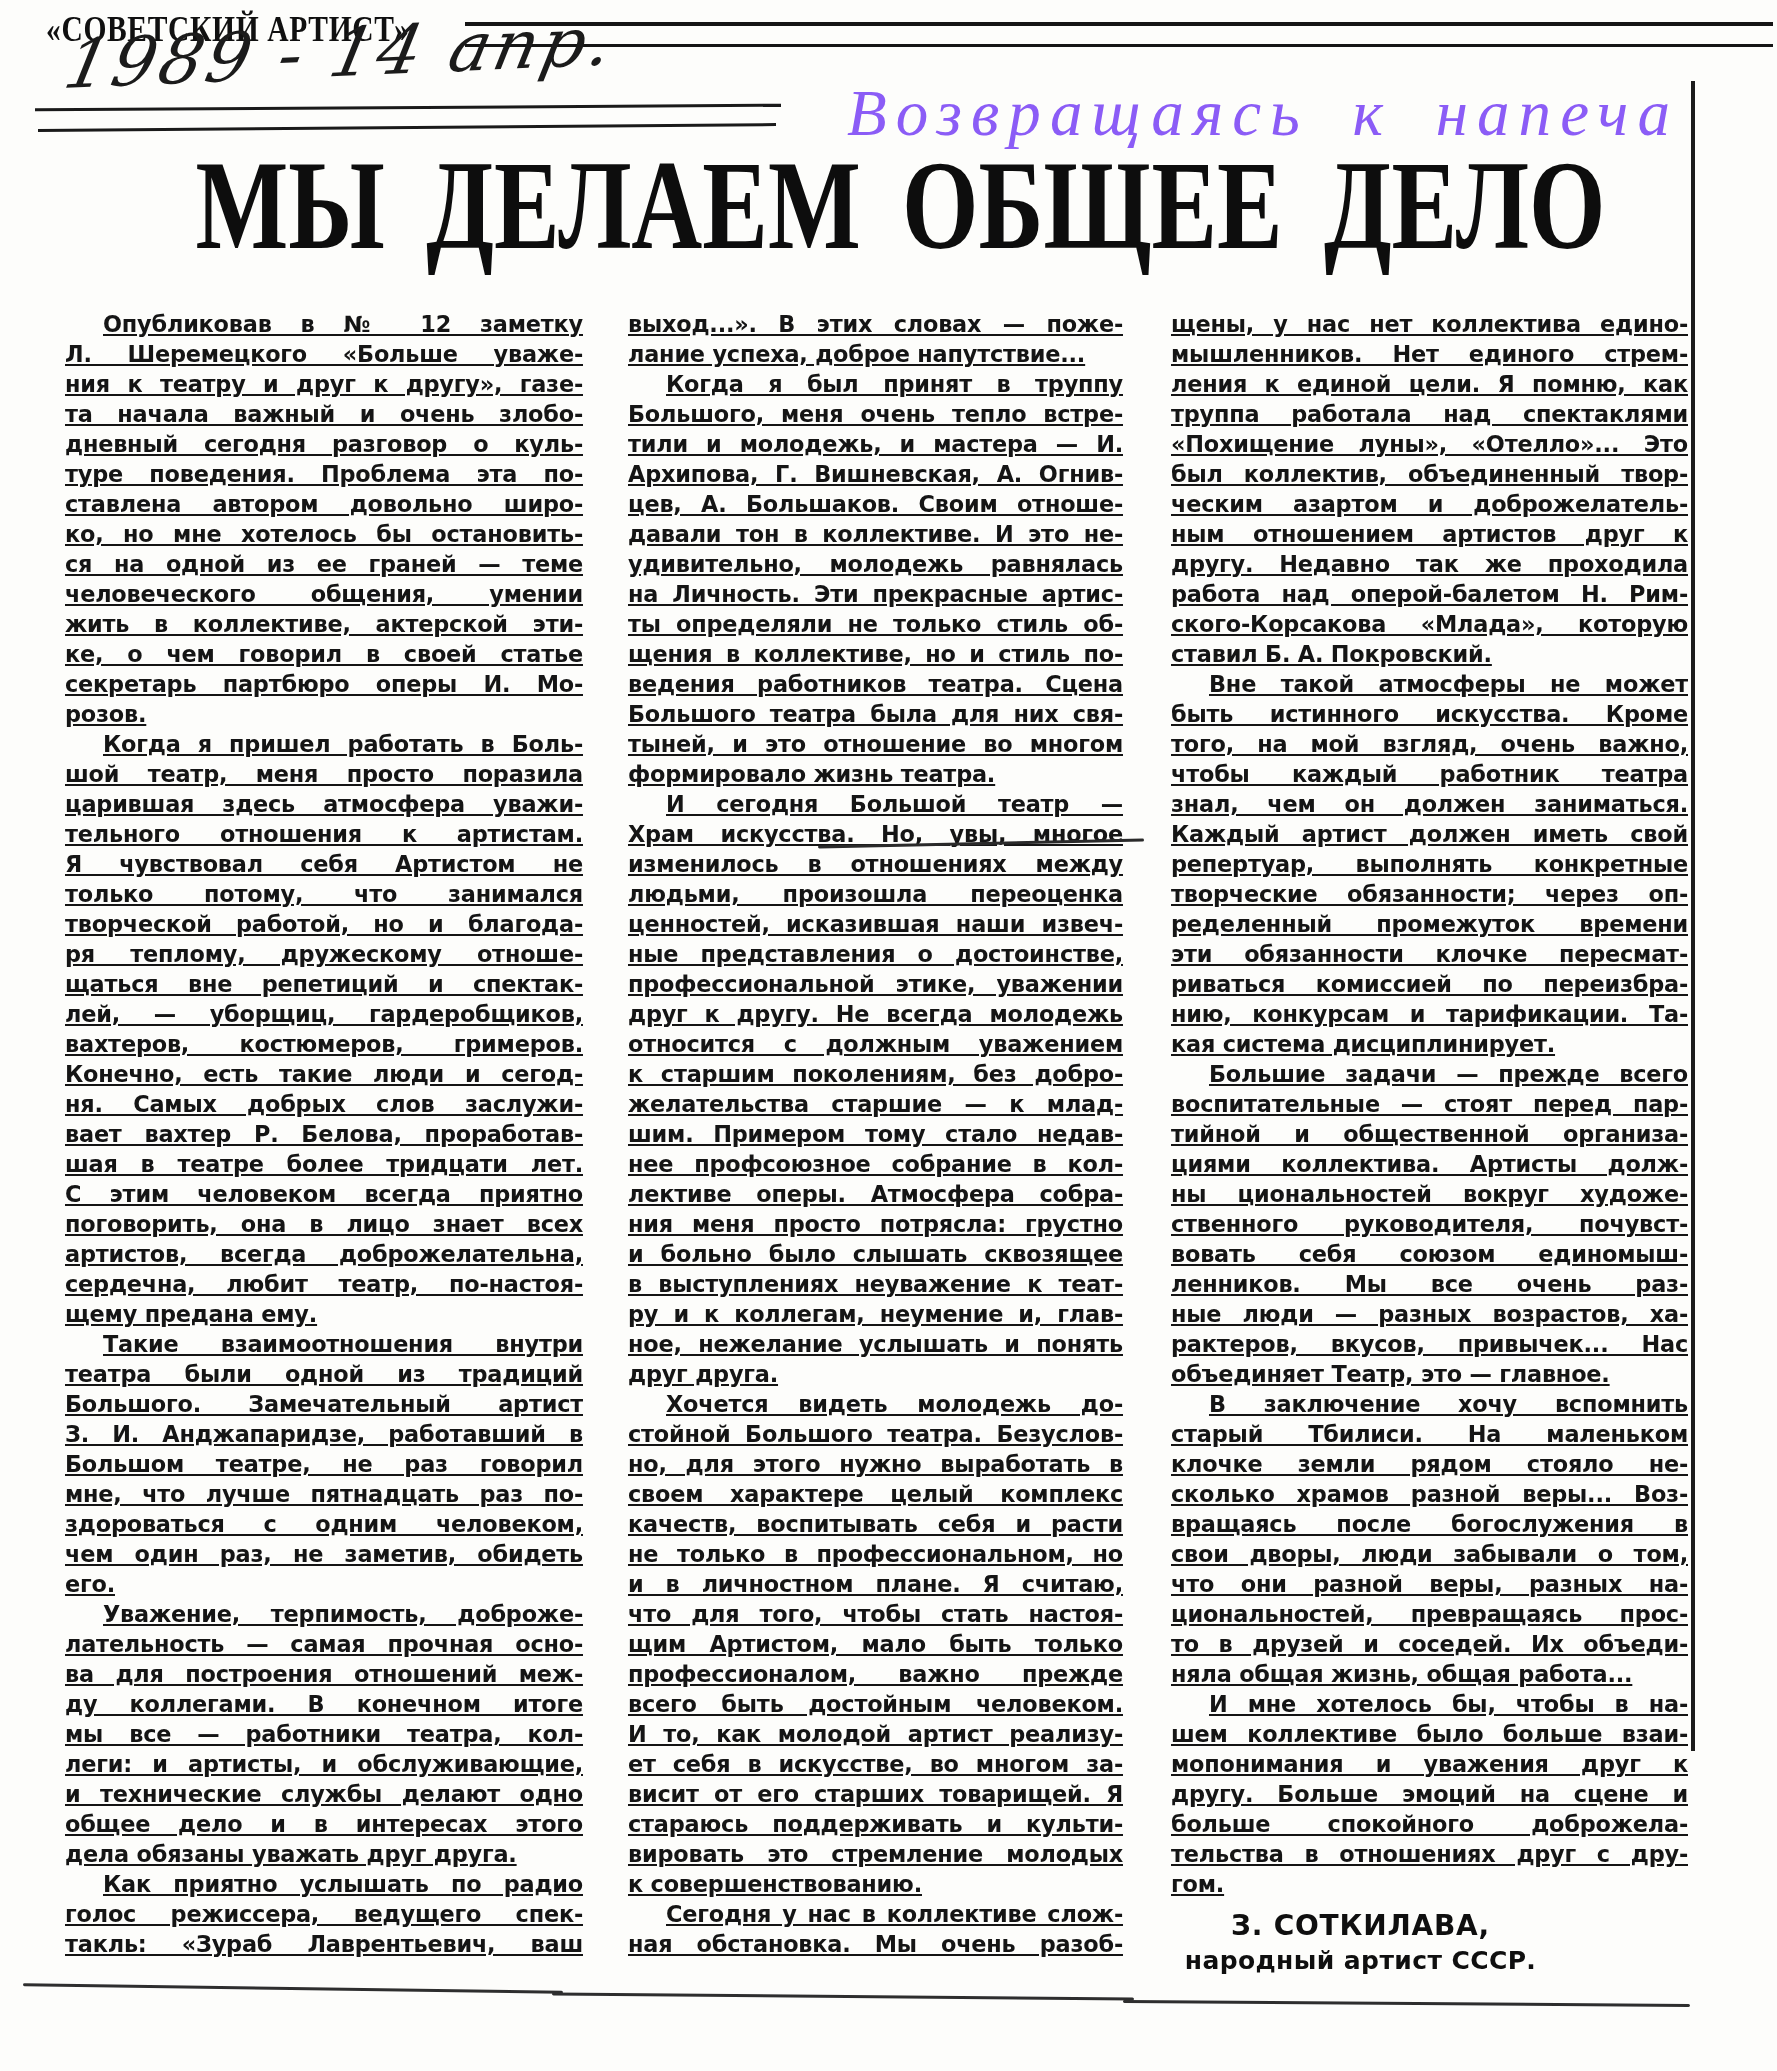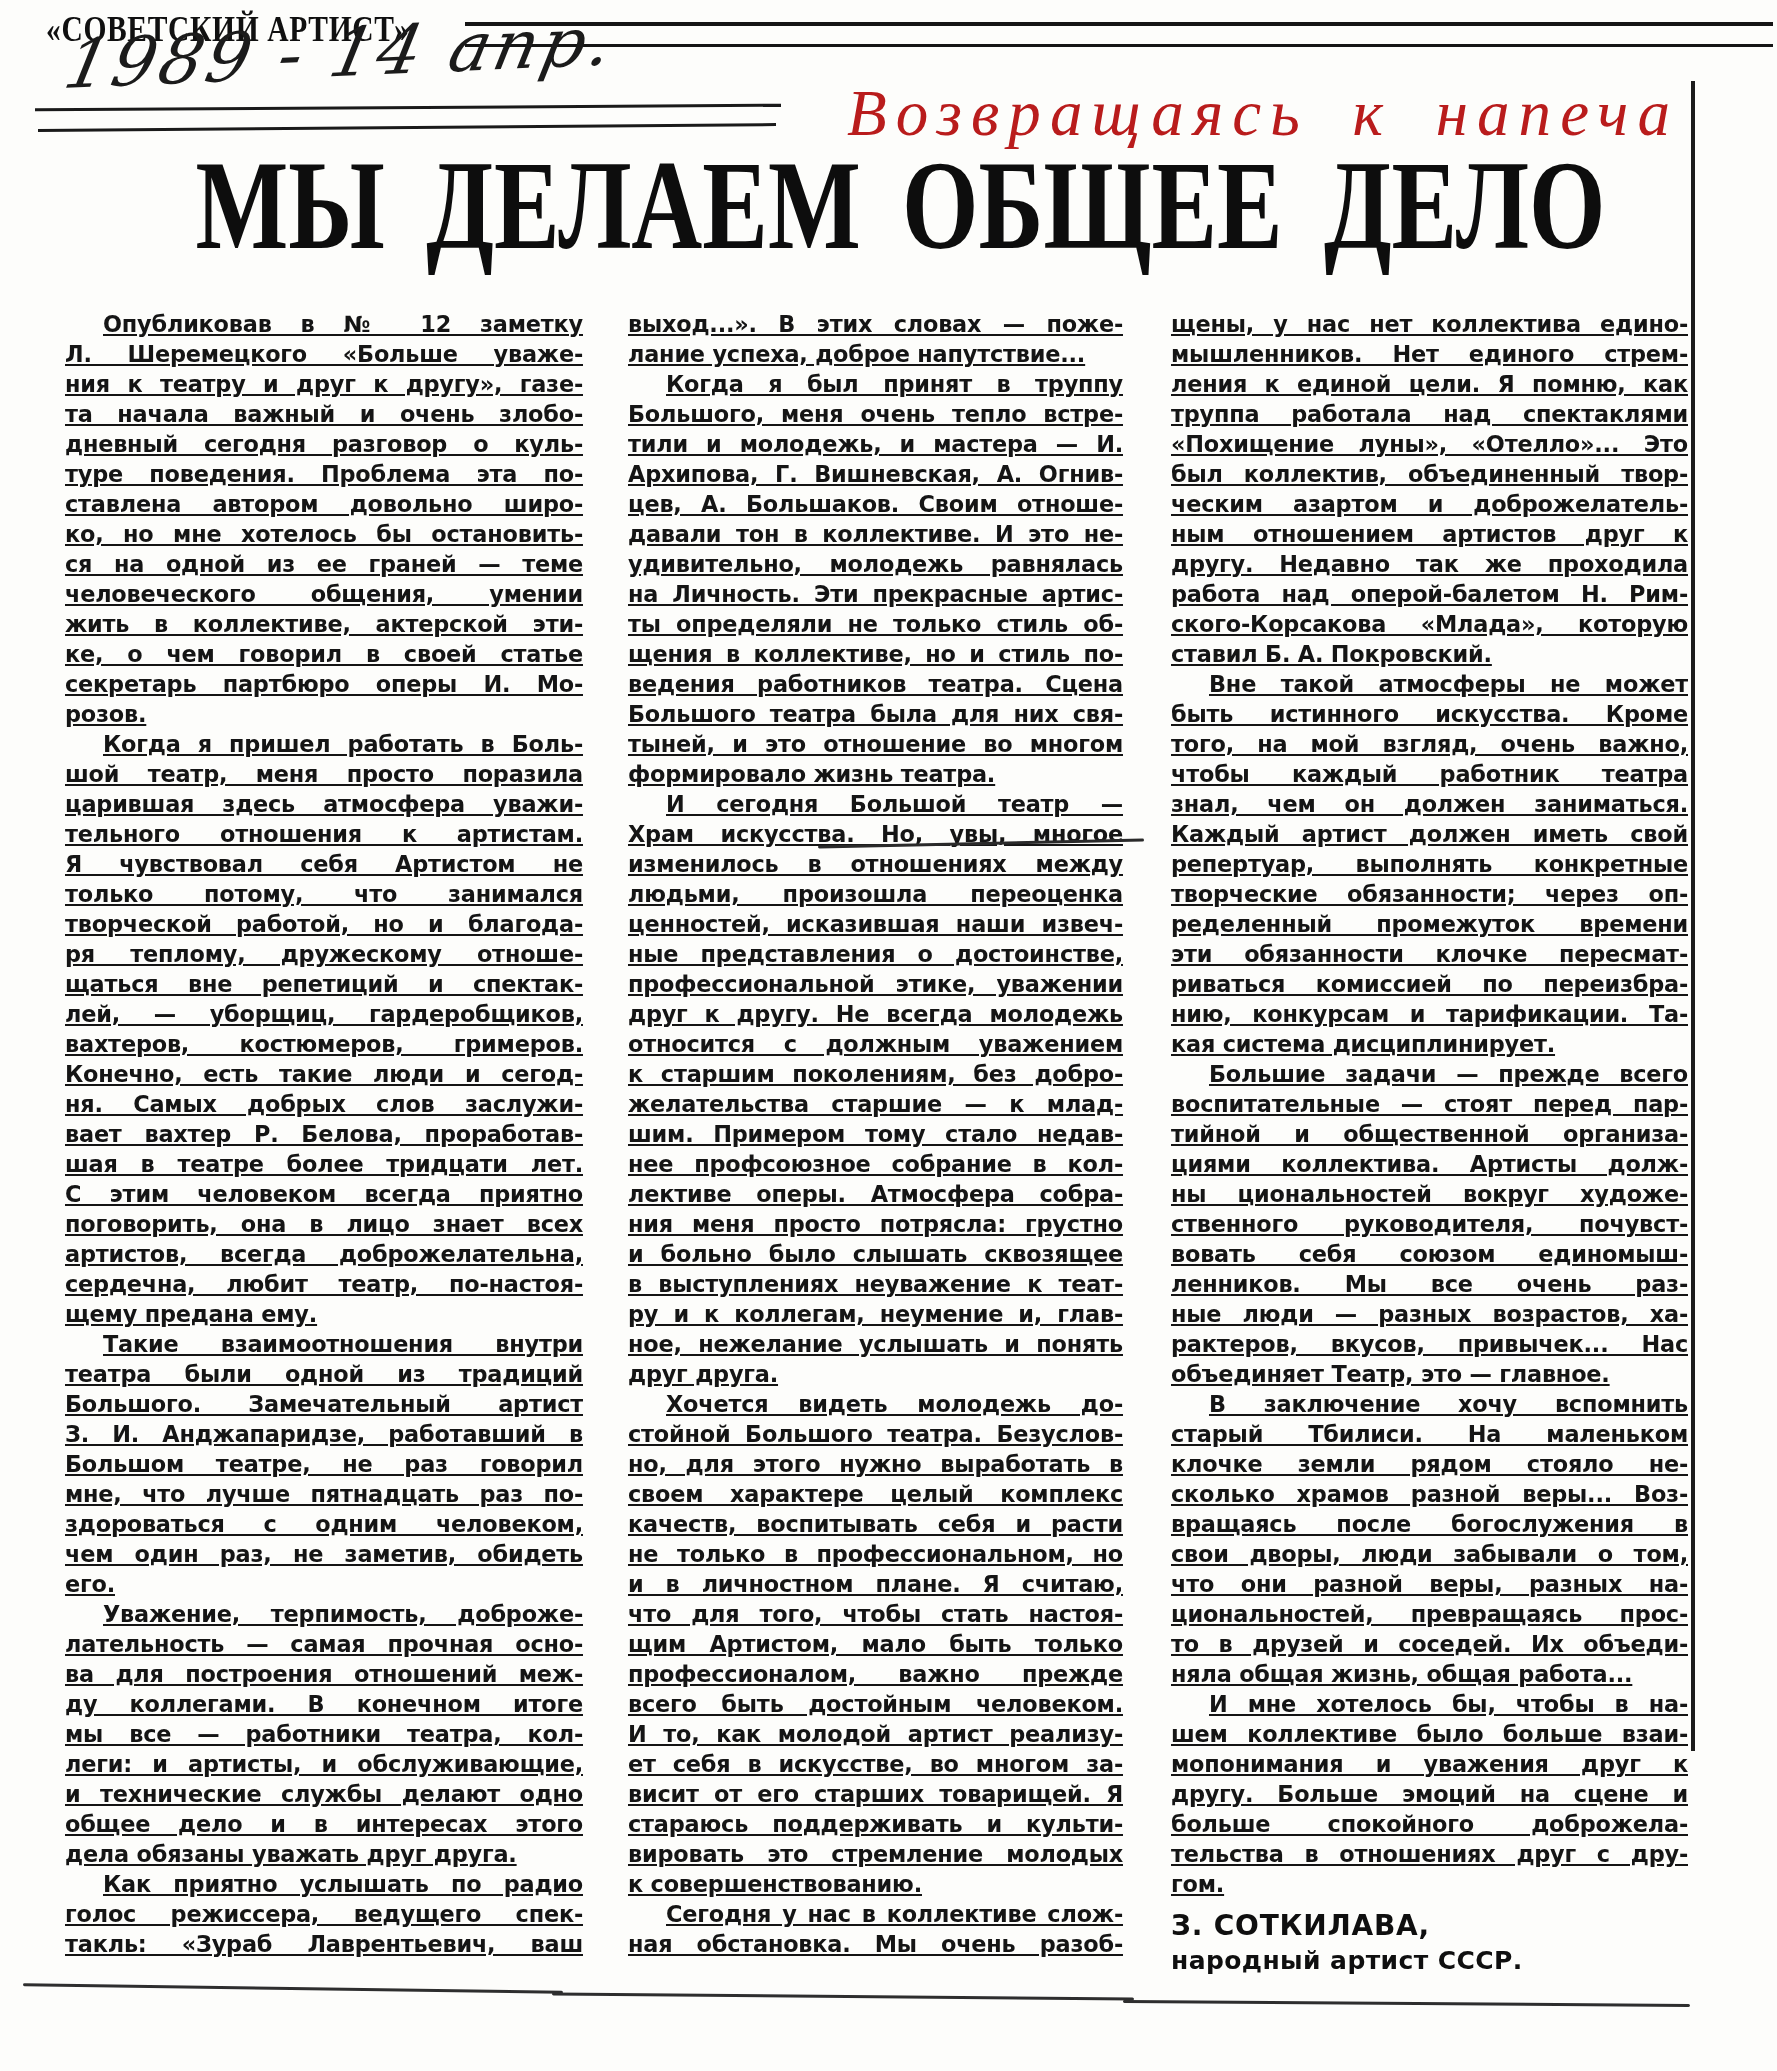--- a/index.html
+++ b/index.html
@@ -32,21 +32,21 @@
     transform:skewX(-14deg) rotate(-2.5deg);transform-origin:left bottom;
     color:#1b1b1b;
   }
   .rule{position:absolute;height:3.3px;background:#1a1a1a;}
   .rule-a{left:35px;top:106px;width:746px;transform:rotate(-.35deg);}
   .rule-b{left:38px;top:126px;width:738px;transform:rotate(-.45deg);}
   .section-header{
     position:absolute;left:847px;top:76px;width:839px;
     font-family:"Liberation Serif",serif;font-style:italic;
     font-size:65px;letter-spacing:9.1px;word-spacing:18.3px;
-    white-space:nowrap;overflow:hidden;color:#b91c1c;
+    white-space:nowrap;overflow:hidden;color:#8b5cf6;
   }
   .v-rule{
     position:absolute;left:1691px;top:81px;width:4.2px;height:1670px;
     background:#1c1c1c;
   }
   .headline{
     position:absolute;left:0;top:140px;width:1778px;margin:0;
     font-family:"Liberation Serif",serif;font-weight:700;
     font-size:126px;line-height:1.05;letter-spacing:0;word-spacing:21.6px;
     text-align:center;white-space:nowrap;
@@ -64,21 +64,21 @@
     letter-spacing:-0.2px;
     text-align:justify;text-align-last:justify;
     overflow:hidden;white-space:nowrap;color:#151515;
   }
   .line.end{text-align-last:left;}
   .line.ind{text-indent:38px;}
 
   
   .signature{
     position:absolute;left:1171px;top:1907px;width:379px;
-    text-align:left;color:#0f0f0f;
+    text-align:center;color:#0f0f0f;
   }
   .sig-name{font-size:28px;font-weight:700;letter-spacing:0.8px;line-height:37px;}
   .sig-title{font-size:25px;font-weight:700;letter-spacing:0.4px;line-height:33px;}
 
   
   .pen-underline{
     position:absolute;left:818px;top:842px;width:326px;height:2.5px;
     background:#2a2a2a;transform:rotate(-1.2deg);border-radius:1.7px;
   }
   .tear{position:absolute;height:2.5px;background:#2e2e2e;border-radius:1.7px;}

